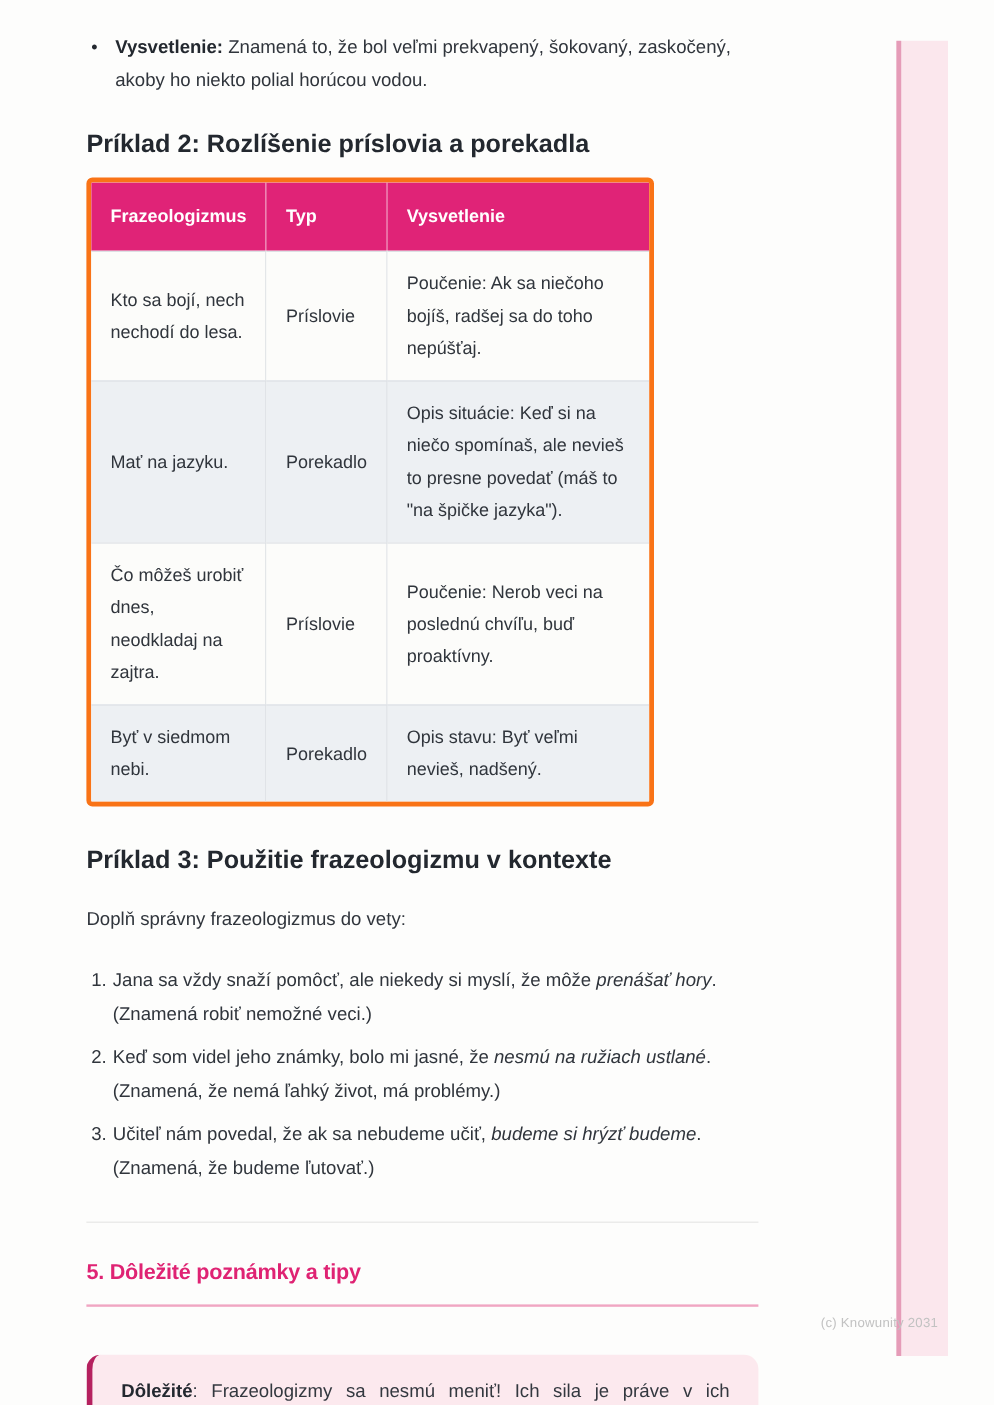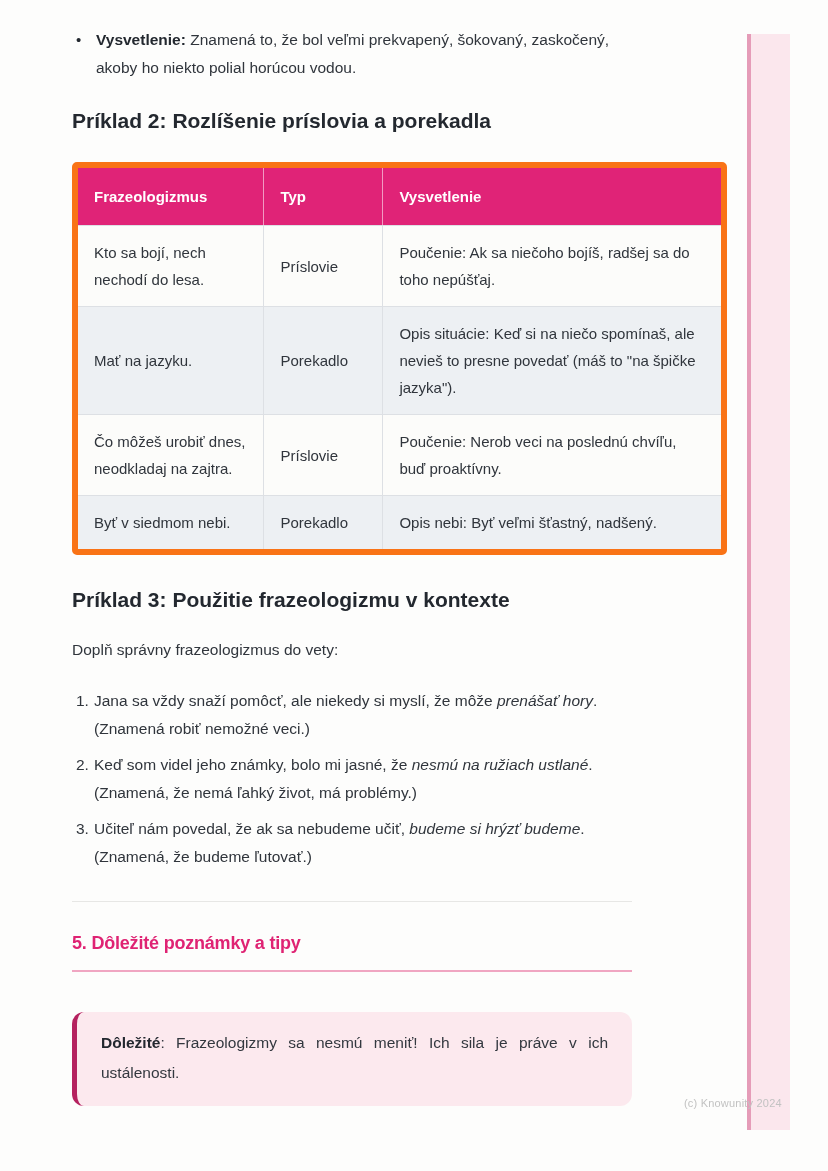--- a/index.html
+++ b/index.html
@@ -24,22 +24,22 @@
   }
   .bullet-text{margin:0;flex:1;}
   .bullet-text strong{color:#23282f;font-weight:700;}
   
   .h3{
     margin:28px 0 0 0;
     font-size:21px;font-weight:700;color:#23282f;line-height:22px;
   }
   
   table.phr{
-    margin-top:30px;width:655px;border-collapse:separate;border-spacing:0;
-    border:6px solid #f97316;border-radius:5px;overflow:hidden;
+    margin-top:16px;width:473px;border-collapse:separate;border-spacing:0;
+    border:4px solid #f97316;border-radius:5px;overflow:hidden;
     font-size:15px;line-height:27px;
   }
   table.phr th{
     background:#e02377;color:#ffffff;font-weight:600;text-align:left;
     padding:15px 16px;border-right:1px solid rgba(255,255,255,.55);
     font-size:15px;
   }
   table.phr th:last-child{border-right:none;}
   table.phr td{
     padding:13px 16px;vertical-align:middle;
@@ -126,21 +126,21 @@
           <td>Opis situácie: Keď si na niečo spomínaš, ale nevieš to presne povedať (máš to "na špičke jazyka").</td>
         </tr>
         <tr class="odd">
           <td>Čo môžeš urobiť dnes, neodkladaj na zajtra.</td>
           <td>Príslovie</td>
           <td>Poučenie: Nerob veci na poslednú chvíľu, buď proaktívny.</td>
         </tr>
         <tr class="even">
           <td>Byť v siedmom nebi.</td>
           <td>Porekadlo</td>
-          <td>Opis nebi: Byť veľmi šťastný, nadšený.</td>
+          <td>Opis stavu: Byť veľmi nevieš, nadšený.</td>
         </tr>
       </tbody>
     </table>
 
     <h3 class="h3" style="margin-top:34px;">Príklad 3: Použitie frazeologizmu v kontexte</h3>
 
     <p class="para">Doplň správny frazeologizmus do vety:</p>
 
     <div class="olist">
       <div class="oli">
@@ -169,14 +169,14 @@
     <div class="h2-underline"></div>
 
     <div class="callout">
       <p><strong>Dôležité</strong><span>: Frazeologizmy sa nesmú meniť! Ich sila je práve v ich ustálenosti.</span></p>
     </div>
 
   </div>
 
   <div class="stripe"></div>
 
-  <div class="footer">(c) Knowunity 2024</div>
+  <div class="footer">(c) Knowunity 2031</div>
 </div>
 
 </body></html>

